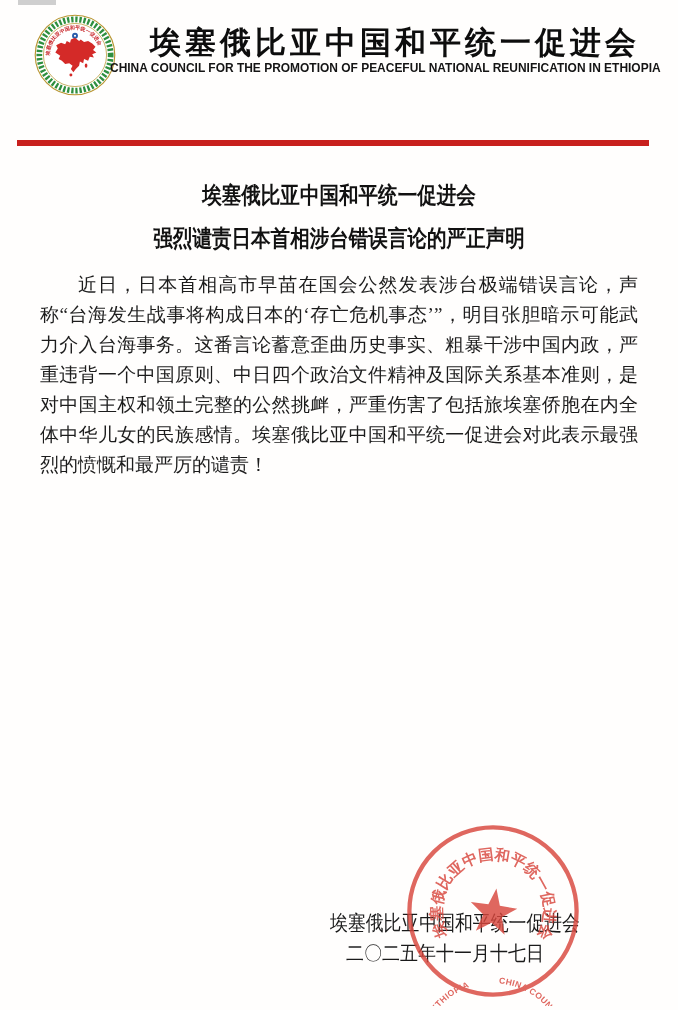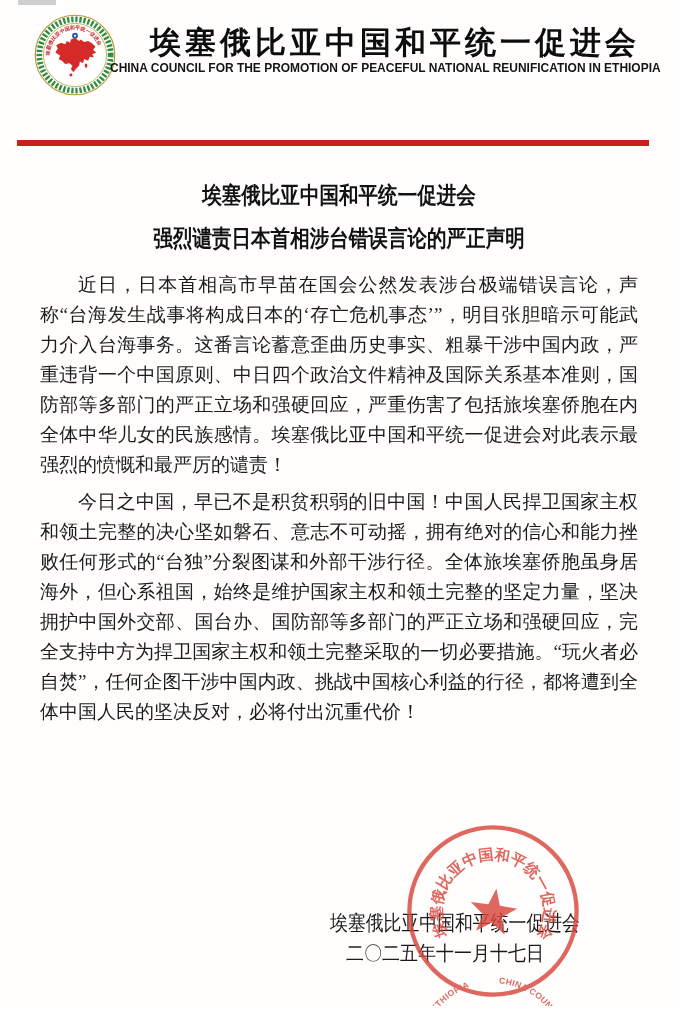--- a/index.html
+++ b/index.html
@@ -81,22 +81,21 @@
 
   <div class="mh-cn">埃塞俄比亚中国和平统一促进会</div>
   <div class="mh-en">CHINA COUNCIL FOR THE PROMOTION OF PEACEFUL NATIONAL REUNIFICATION IN ETHIOPIA</div>
 
   <div class="red-rule"></div>
 
   <div class="doc-title l1">埃塞俄比亚中国和平统一促进会</div>
   <div class="doc-title l2">强烈谴责日本首相涉台错误言论的严正声明</div>
 
   <div class="body-text">
-    <p>近日，日本首相高市早苗在国会公然发表涉台极端错误言论，声称“台海发生战事将构成日本的‘存亡危机事态’”，明目张胆暗示可能武力介入台海事务。这番言论蓄意歪曲历史事实、粗暴干涉中国内政，严重违背一个中国原则、中日四个政治文件精神及国际关系基本准则，国防部等多部门的严正立场和强硬回应，严重伤害了包括旅埃塞侨胞在内全体中华儿女的民族感情。埃塞俄比亚中国和平统一促进会对此表示最强烈的愤慨和最严厉的谴责！</p>
-    <p>今日之中国，早已不是积贫积弱的旧中国！中国人民捍卫国家主权和领土完整的决心坚如磐石、意志不可动摇，拥有绝对的信心和能力挫败任何形式的“台独”分裂图谋和外部干涉行径。全体旅埃塞侨胞虽身居海外，但心系祖国，始终是维护国家主权和领土完整的坚定力量，坚决拥护中国外交部、国台办、国防部等多部门的严正立场和强硬回应，完全支持中方为捍卫国家主权和领土完整采取的一切必要措施。“玩火者必自焚”，任何企图干涉中国内政、挑战中国核心利益的行径，都将遭到全体中国人民的坚决反对，必将付出沉重代价！</p>
+    <p>近日，日本首相高市早苗在国会公然发表涉台极端错误言论，声称“台海发生战事将构成日本的‘存亡危机事态’”，明目张胆暗示可能武力介入台海事务。这番言论蓄意歪曲历史事实、粗暴干涉中国内政，严重违背一个中国原则、中日四个政治文件精神及国际关系基本准则，是对中国主权和领土完整的公然挑衅，严重伤害了包括旅埃塞侨胞在内全体中华儿女的民族感情。埃塞俄比亚中国和平统一促进会对此表示最强烈的愤慨和最严厉的谴责！</p>
   </div>
 
   <div class="sig-line">埃塞俄比亚中国和平统一促进会</div>
   <div class="date-line">二〇二五年十一月十七日</div>
 
   <svg class="seal" viewBox="0 0 200 200" aria-hidden="true">
     <defs>
       <path id="sealRing" d="M 100,176 A 76,76 0 1 1 99.9,176" fill="none"></path>
       <path id="sealArc" d="M 53.2,127 A 54,54 0 1 1 146.8,127" fill="none"></path>
     </defs>

